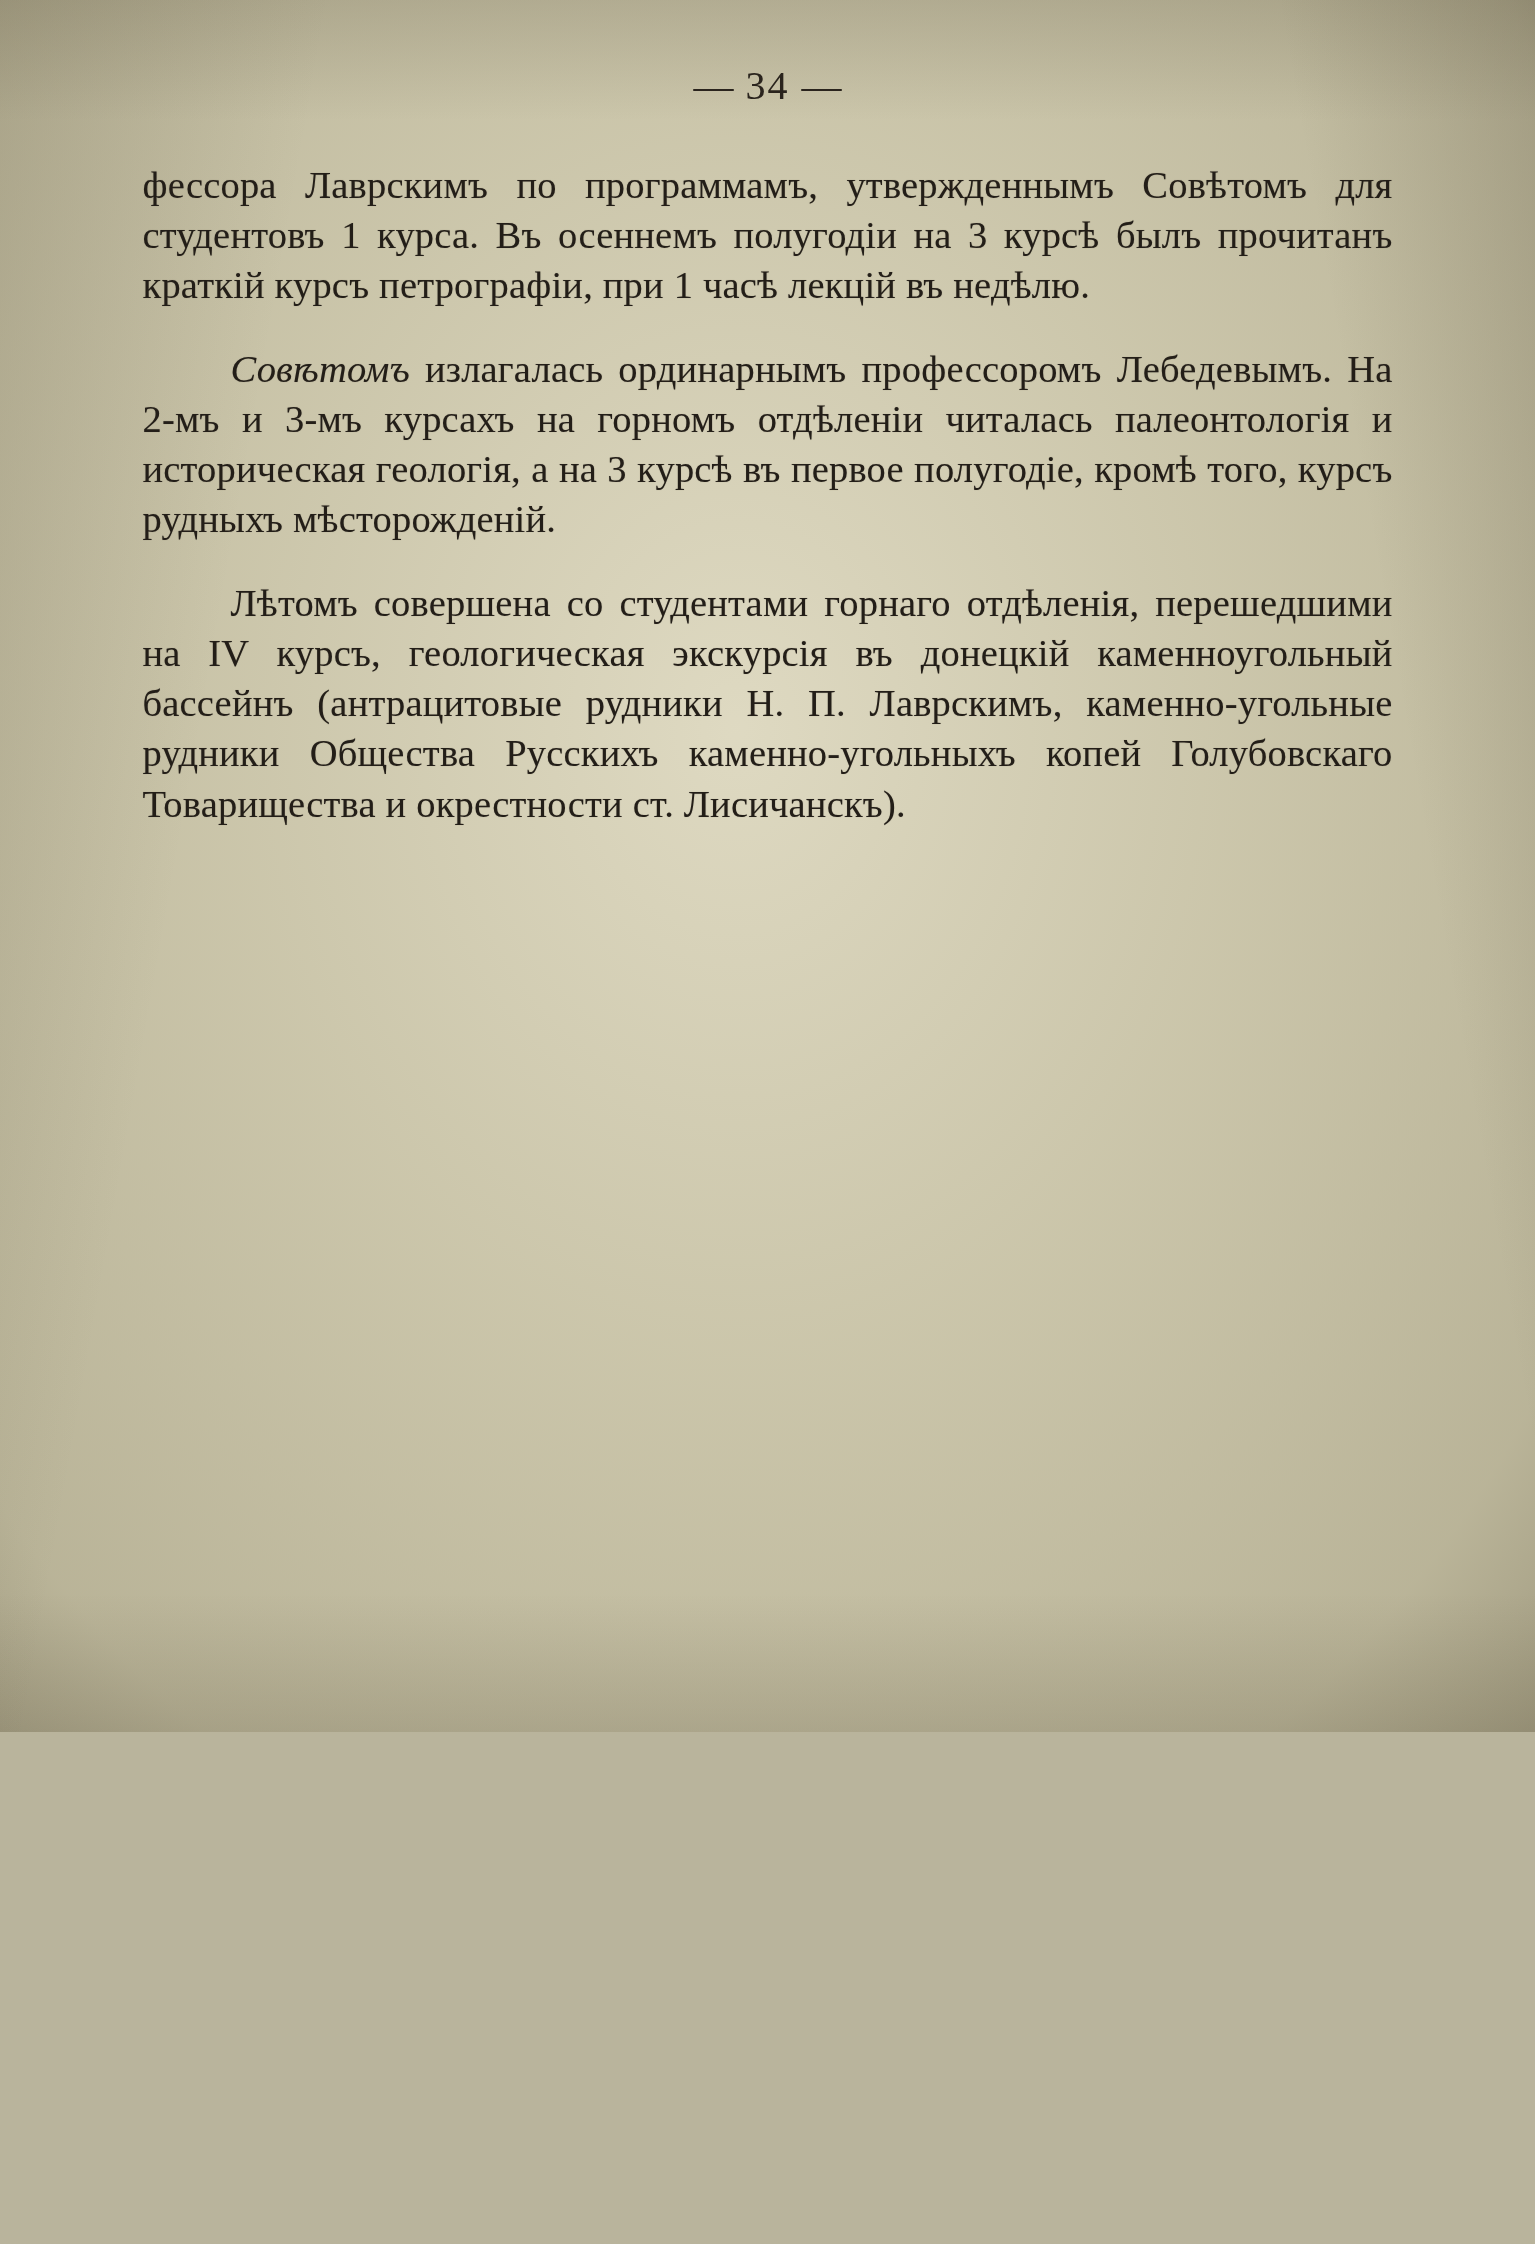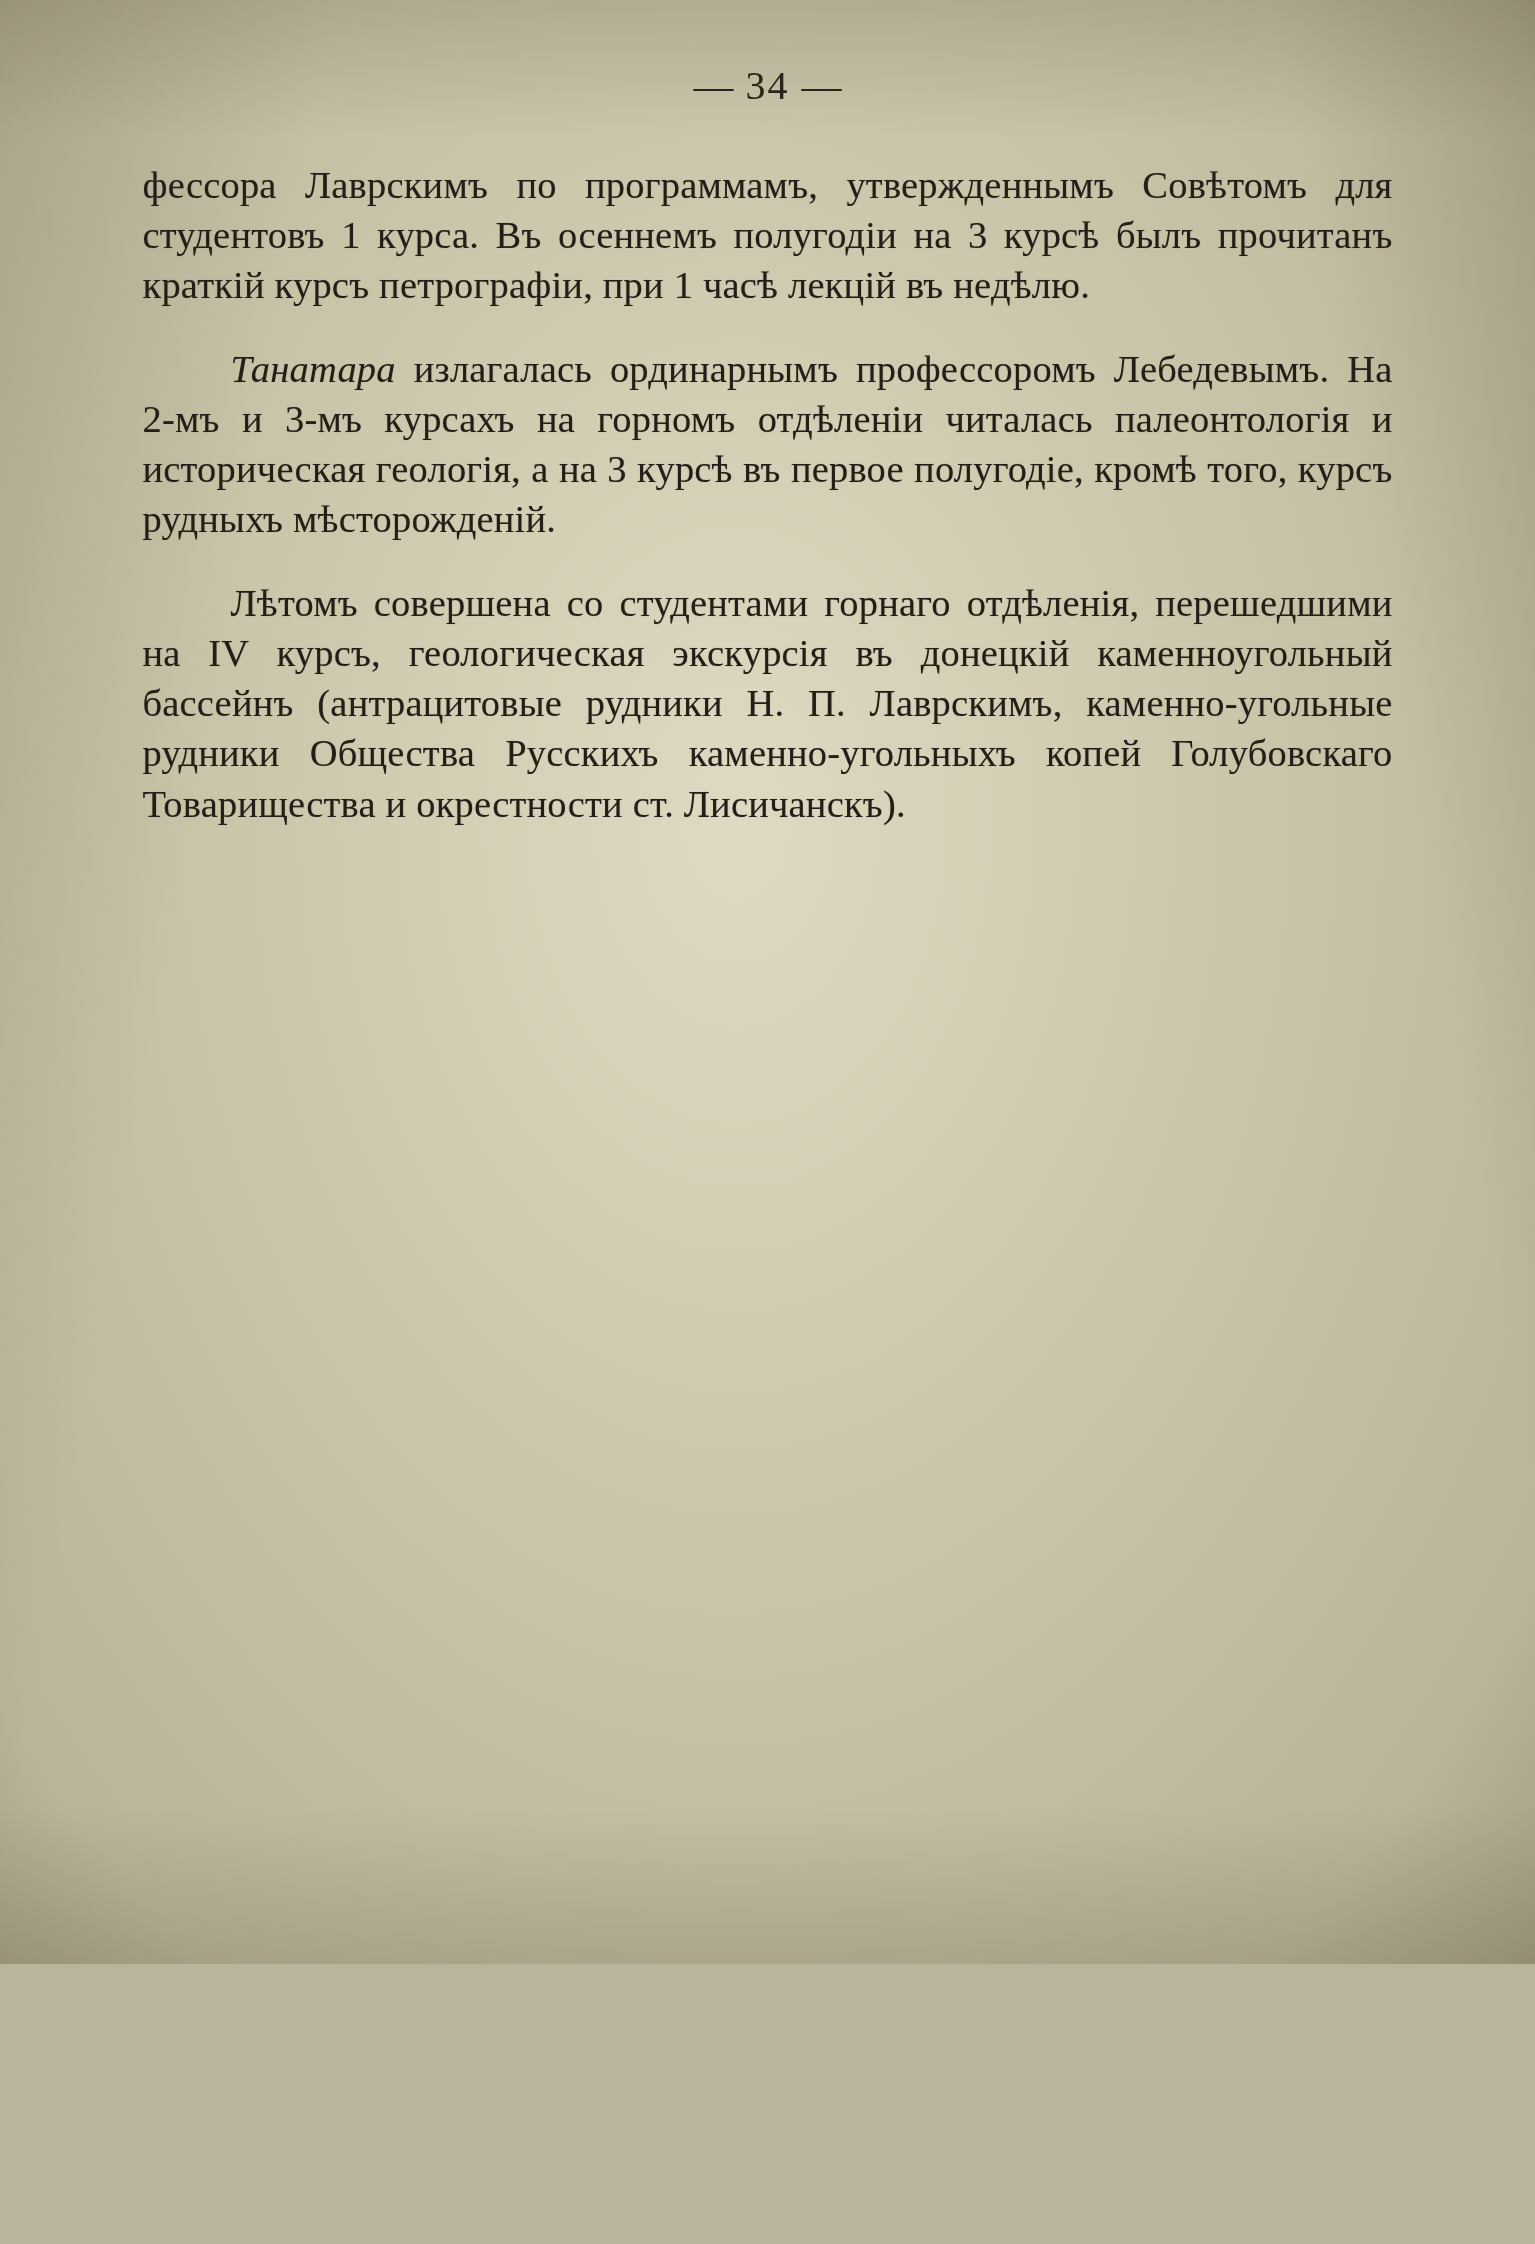--- a/index.html
+++ b/index.html
@@ -3,21 +3,21 @@
 <meta charset="utf-8">
 <style>
   html, body {
     margin: 0;
     padding: 0;
     background: #b9b49c;
   }
   .page {
     position: relative;
     width: 1535px;
-    height: 1964px;
+    height: 1732px;
     background: #c9c4a8;
     overflow: hidden;
     font-family: "Liberation Serif", serif;
     color: #241f1a;
   }
   
   .page::before {
     content: "";
     position: absolute;
     inset: 0;
@@ -84,21 +84,21 @@
       <span class="dash">—</span>
       <span>34</span>
       <span class="dash">—</span>
     </div>
 
     <div class="body-block">
 
       <p class="para first stretch">фессора Лаврскимъ по программамъ, утвержденнымъ Совѣтомъ для студентовъ 1 курса. Въ осеннемъ полугодіи на 3 курсѣ былъ прочитанъ краткій курсъ петрографіи, при 1 часѣ лекцій въ недѣлю.</p>
 
 
-      <p class="para stretch"><em>Танатара</em><span> излагалась ординарнымъ профессоромъ Лебедевымъ. На 2-мъ и 3-мъ курсахъ на горномъ отдѣленіи читалась палеонтологія и историческая геологія, а на 3 курсѣ въ первое полугодіе, кромѣ того, курсъ рудныхъ мѣсторожденій.</span></p>
+      <p class="para stretch"><em>Совѣтомъ</em><span> излагалась ординарнымъ профессоромъ Лебедевымъ. На 2-мъ и 3-мъ курсахъ на горномъ отдѣленіи читалась палеонтологія и историческая геологія, а на 3 курсѣ въ первое полугодіе, кромѣ того, курсъ рудныхъ мѣсторожденій.</span></p>
 
 
       <p class="para stretch">Лѣтомъ совершена со студентами горнаго отдѣленія, перешедшими на IV курсъ, геологическая экскурсія въ донецкій каменноугольный бассейнъ (антрацитовые рудники Н. П. Лаврскимъ, каменно-угольные рудники Общества Русскихъ каменно-угольныхъ копей Голубовскаго Товарищества и окрестности ст. Лисичанскъ).</p>
 
 
     </div>
   </div>
 </div>
 
 </body></html>

